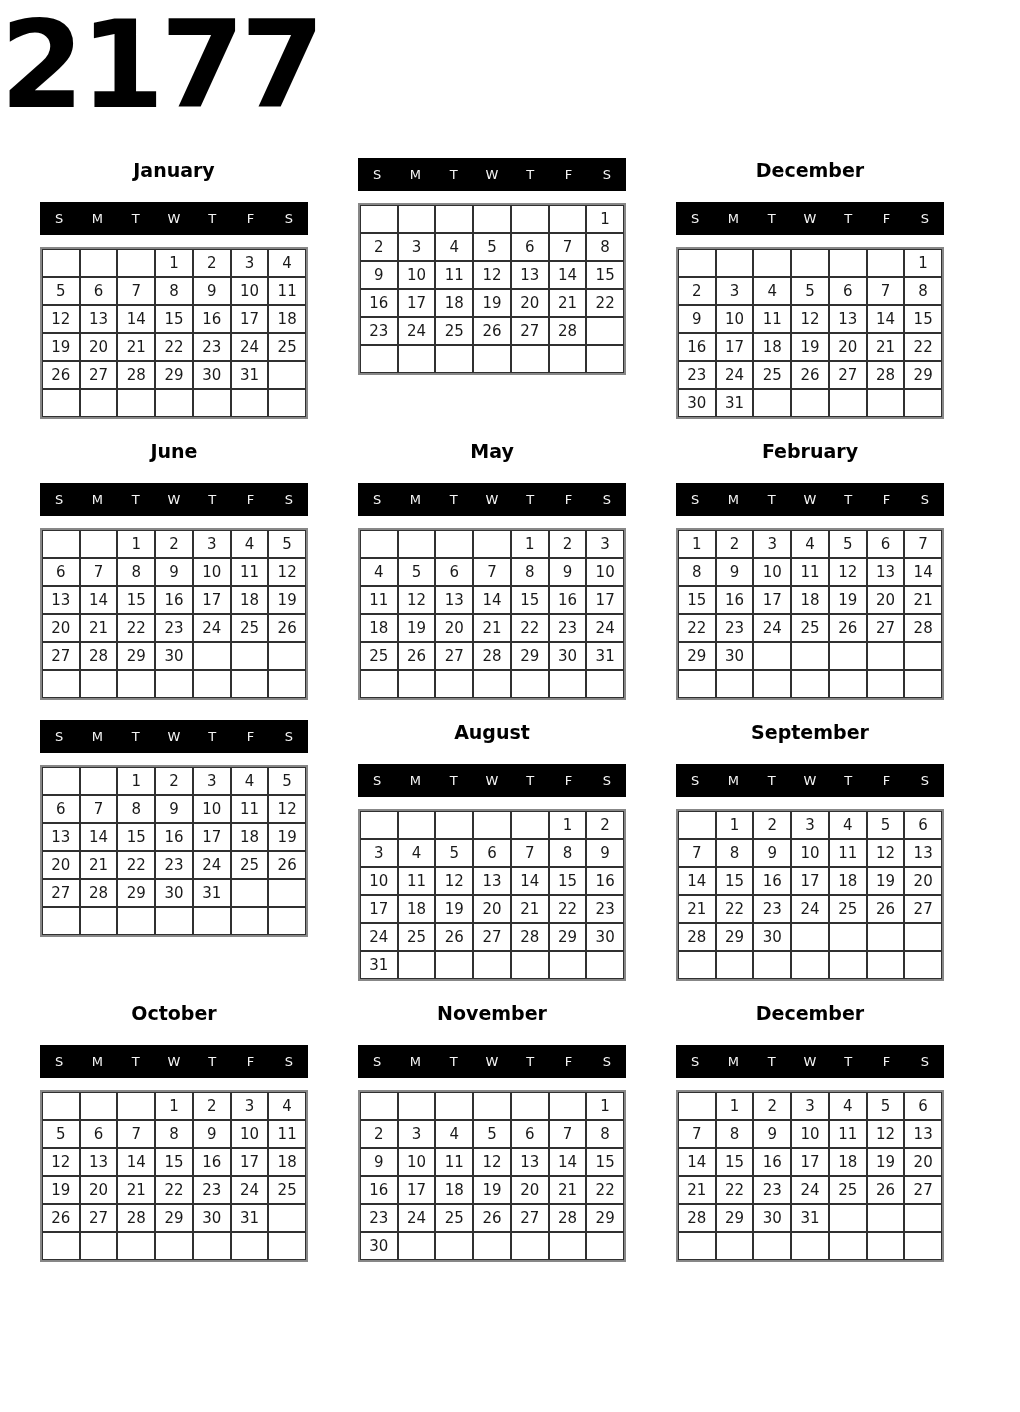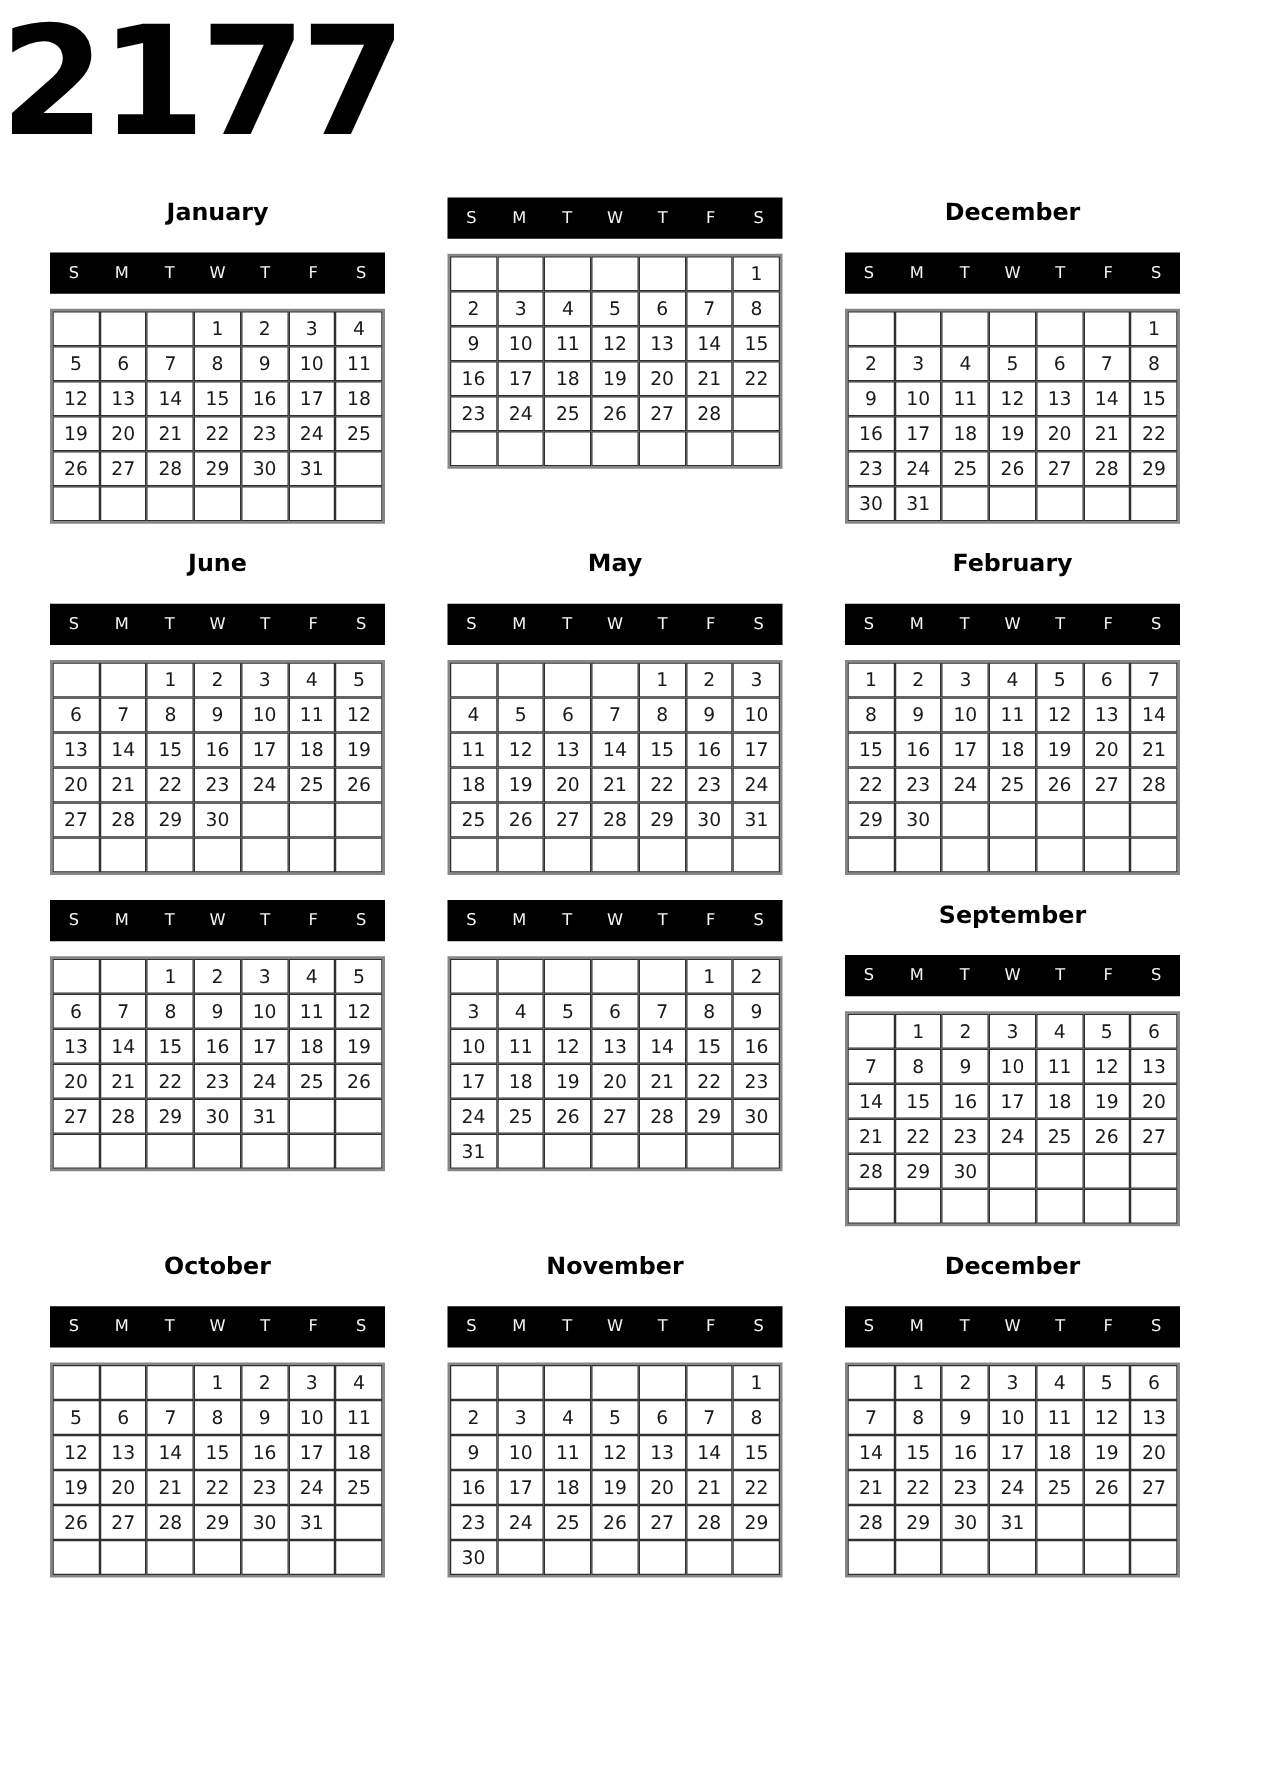--- a/index.html
+++ b/index.html
@@ -457,20 +457,21 @@
         <div class="day-cell"></div>
         <div class="day-cell"></div>
         <div class="day-cell"></div>
         <div class="day-cell"></div>
         <div class="day-cell"></div>
         <div class="day-cell"></div>
         <div class="day-cell"></div>
       </div>
     </section>
     <section class="month">
+      <div class="month-title">August</div>
       <div class="weekday-bar">
         <span>S</span>
         <span>M</span>
         <span>T</span>
         <span>W</span>
         <span>T</span>
         <span>F</span>
         <span>S</span>
       </div>
       <div class="day-grid">

